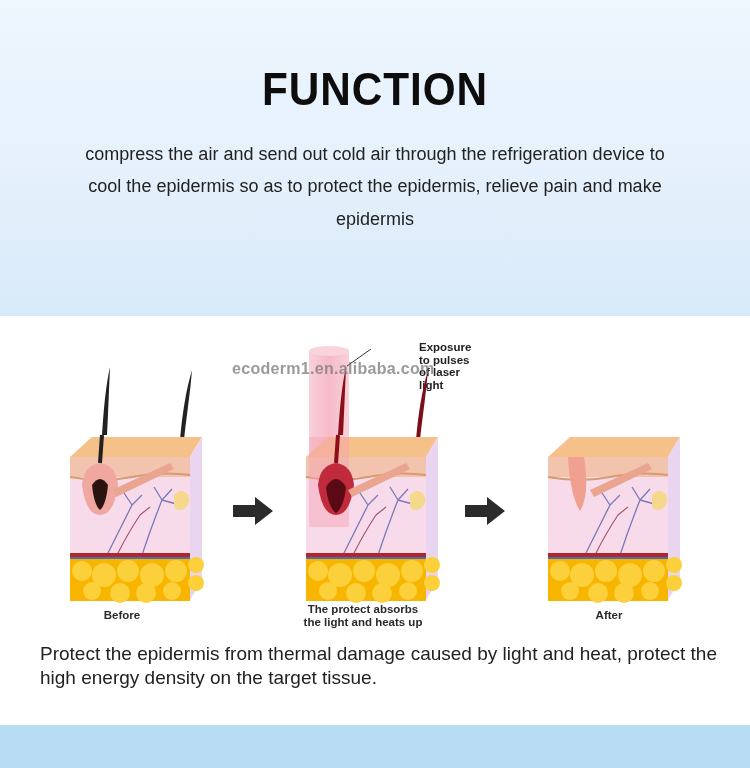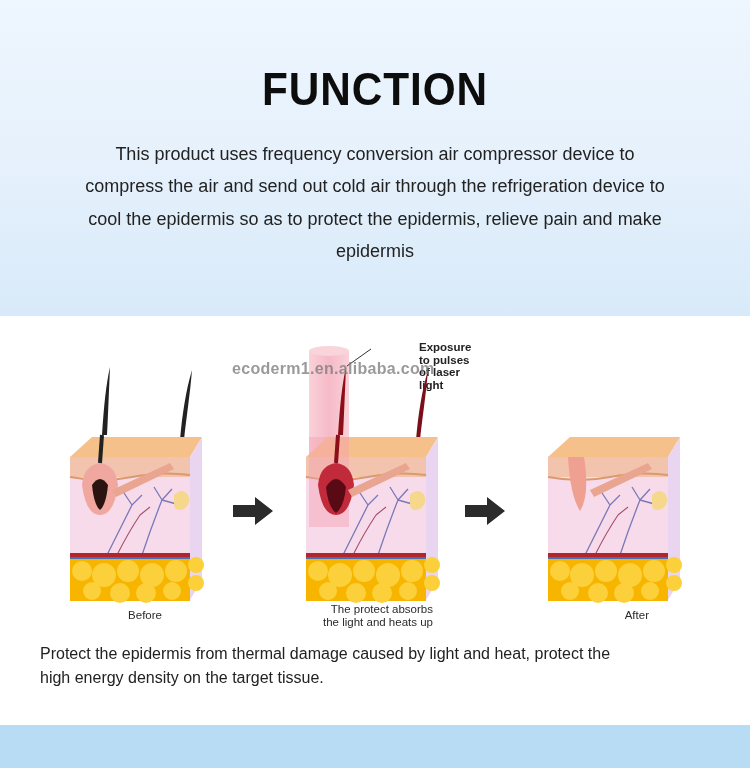--- a/index.html
+++ b/index.html
@@ -19,51 +19,50 @@
       position: absolute; left: 60px; top: 138px; width: 630px; text-align: center;
       font-size: 18px; line-height: 32.3px; color: #222;
     }
     .intro span { display: block; }
 
     .diagram {
       position: absolute; left: 0; top: 316px; width: 750px; height: 316px; background: #fff;
     }
     .stage { position: absolute; }
     .caption {
-      position: absolute; text-align: right; font-size: 11.5px; font-weight: 400;
+      position: absolute; text-align: center; font-size: 11.5px; font-weight: 700;
       color: #2a2a2a; line-height: 13px; white-space: nowrap;
     }
     .arrow { position: absolute; }
 
     .laser-label {
       position: absolute; left: 371px; top: 341px; font-size: 11.5px; font-weight: 700;
       line-height: 12.5px; color: #222; margin-left: 48px;
     }
     .watermark {
       position: absolute; left: 232px; top: 360px; font-size: 16px; color: rgba(120,120,120,0.75);
       letter-spacing: 0.3px; white-space: nowrap; font-weight: bold;
     }
 
     .summary {
-      position: absolute; left: 40px; top: 642px; width: 690px; font-size: 16px;
+      position: absolute; left: 40px; top: 642px; width: 690px; font-size: 19px;
       line-height: 23.5px; color: #222;
     }
     .summary span { display: block; white-space: nowrap; }
 
     .bottom-band {
       position: absolute; left: 0; top: 725px; width: 750px; height: 43px; background: #b9dcf5;
     }
   </style>
 </head>
 <body>
 
 <div class="top-band"></div>
 <h1 class="title">FUNCTION</h1>
 <p class="intro">
-  <span>This product uses frequency conversion air compressor device to</span>
   <span>compress the air and send out cold air through the refrigeration device to</span>
   <span>cool the epidermis so as to protect the epidermis, relieve pain and make</span>
   <span>epidermis</span>
 </p>
 
 <div class="diagram"></div>
 
 <svg class="stage" style="left:305px;top:345px" width="60" height="160">
   <defs>
     <linearGradient id="lz" x1="0" x2="1">

